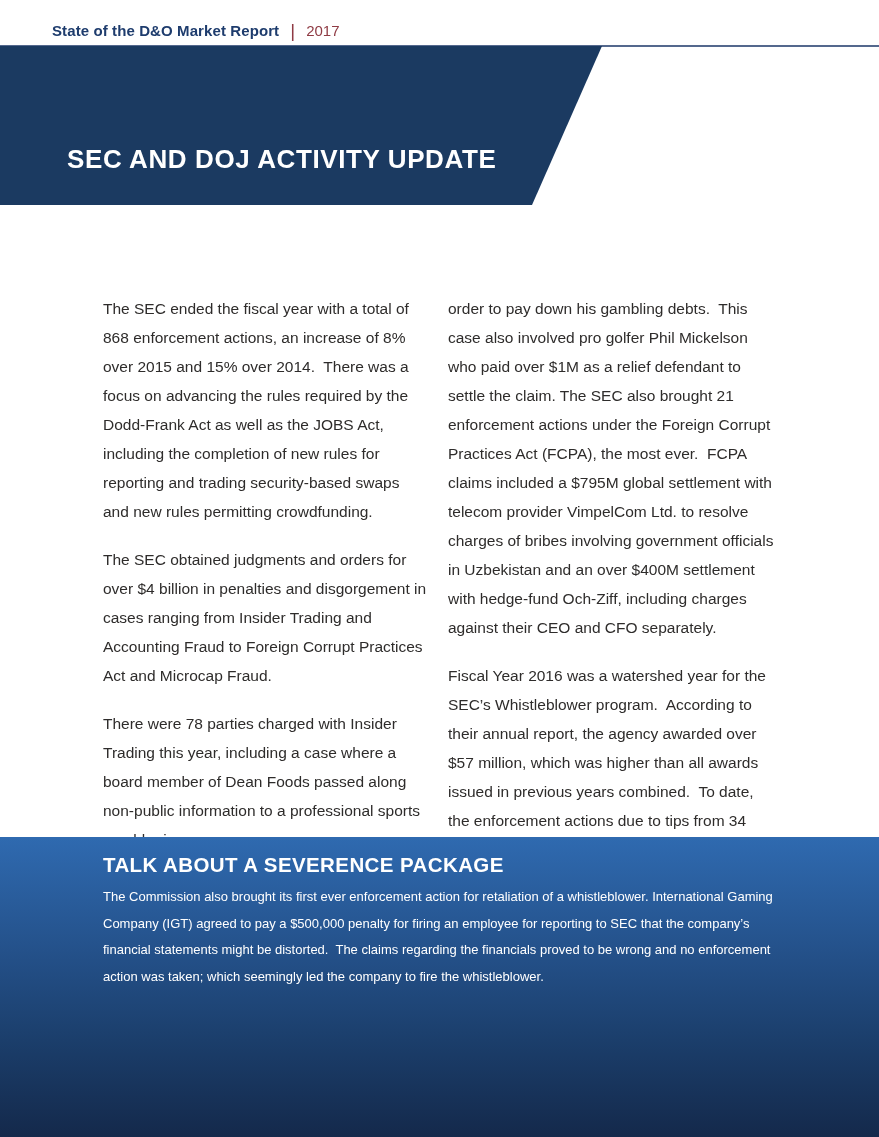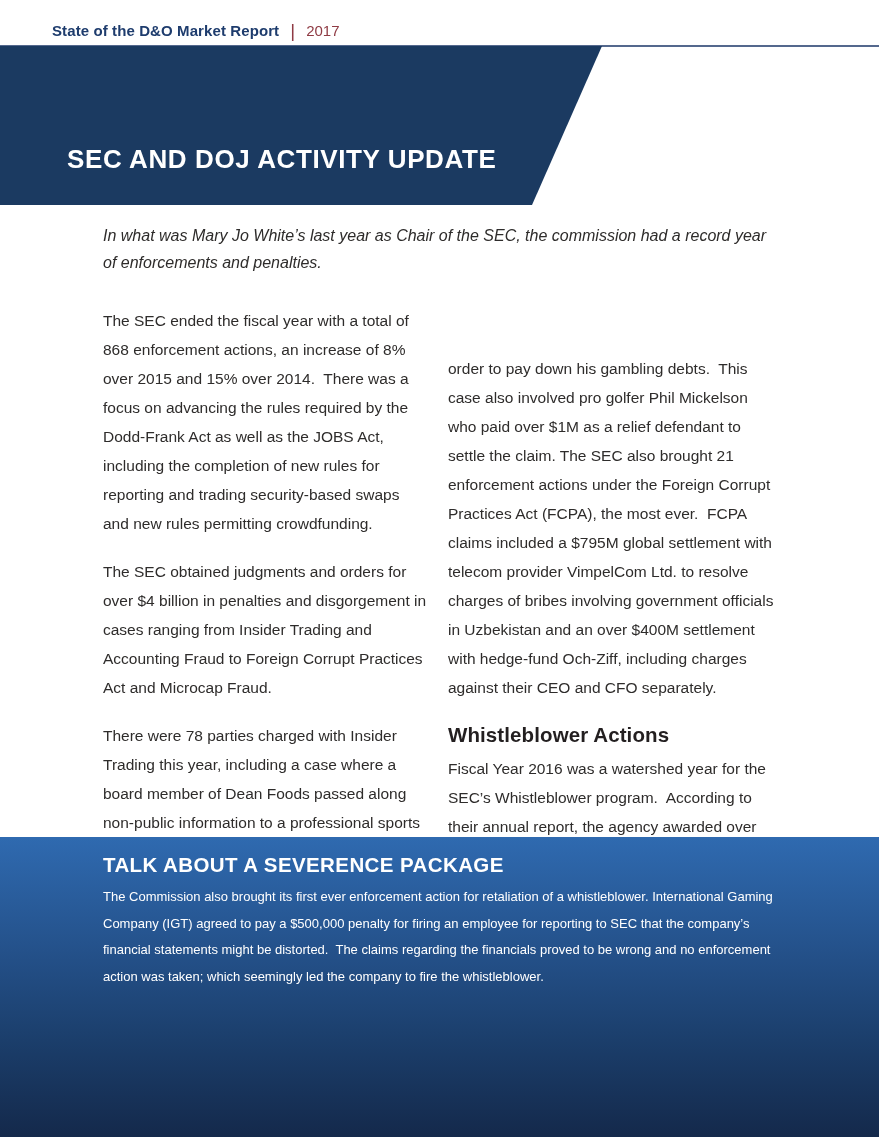--- a/index.html
+++ b/index.html
@@ -85,28 +85,28 @@
     font-size: 16px;
     line-height: 27px;
     color: var(--body-text, #2e2c2b);
     white-space: pre-wrap;
   }
 
   
   .columns {
     position: absolute;
     left: 103px;
-    top: 306px;
+    top: 294px;
     width: 673px;
     display: flex;
     gap: 20px;
     color: var(--body-text, #2e2c2b);
   }
   .col { width: 325px; }
-  .col.right { width: 328px; margin-top: 48px; }
+  .col.right { width: 328px; }
   .col p {
     margin: 0 0 19px 0;
     font-size: 15.5px;
     line-height: 29px;
     white-space: pre-wrap;
   }
   .col h2 {
     margin: 21px 0 7px 0;
     font-size: 20.5px;
     font-weight: bold;
@@ -154,31 +154,29 @@
     <span class="sep">|</span>
     <span class="year">2017</span>
   </header>
 
   <div class="rule"></div>
 
   <section class="banner">
     <h1>SEC AND DOJ ACTIVITY UPDATE</h1>
   </section>
 
-  <p class="intro">In what was Mary Jo White’s last year as Chair of the SEC, the commission had a record year of enforcements and penalties.</p>
 
   <main class="columns">
     <div class="col left">
       <p>The SEC ended the fiscal year with a total of 868 enforcement actions, an increase of 8% over 2015 and 15% over 2014.  There was a focus on advancing the rules required by the Dodd-Frank Act as well as the JOBS Act, including the completion of new rules for reporting and trading security-based swaps and new rules permitting crowdfunding.</p>
       <p>The SEC obtained judgments and orders for over $4 billion in penalties and disgorgement in cases ranging from Insider Trading and Accounting Fraud to Foreign Corrupt Practices Act and Microcap Fraud.</p>
       <p>There were 78 parties charged with Insider Trading this year, including a case where a board member of Dean Foods passed along non-public information to a professional sports gambler in</p>
     </div>
     <div class="col right">
       <p>order to pay down his gambling debts.  This case also involved pro golfer Phil Mickelson who paid over $1M as a relief defendant to settle the claim. The SEC also brought 21 enforcement actions under the Foreign Corrupt Practices Act (FCPA), the most ever.  FCPA claims included a $795M global settlement with telecom provider VimpelCom Ltd. to resolve charges of bribes involving government officials in Uzbekistan and an over $400M settlement with hedge-fund Och-Ziff, including charges against their CEO and CFO separately.</p>
-      <h2>Whistleblower Actions</h2>
       <p>Fiscal Year 2016 was a watershed year for the SEC’s Whistleblower program.  According to their annual report, the agency awarded over $57 million, which was higher than all awards issued in previous years combined.  To date, the enforcement actions due to tips from 34</p>
     </div>
   </main>
 
   <section class="callout">
     <h2 class="callout-heading">TALK ABOUT A SEVERENCE PACKAGE</h2>
     <p>The Commission also brought its first ever enforcement action for retaliation of a whistleblower. International Gaming Company (IGT) agreed to pay a $500,000 penalty for firing an employee for reporting to SEC that the company’s financial statements might be distorted.  The claims regarding the financials proved to be wrong and no enforcement action was taken; which seemingly led the company to fire the whistleblower.</p>
   </section>
 
 </div>

